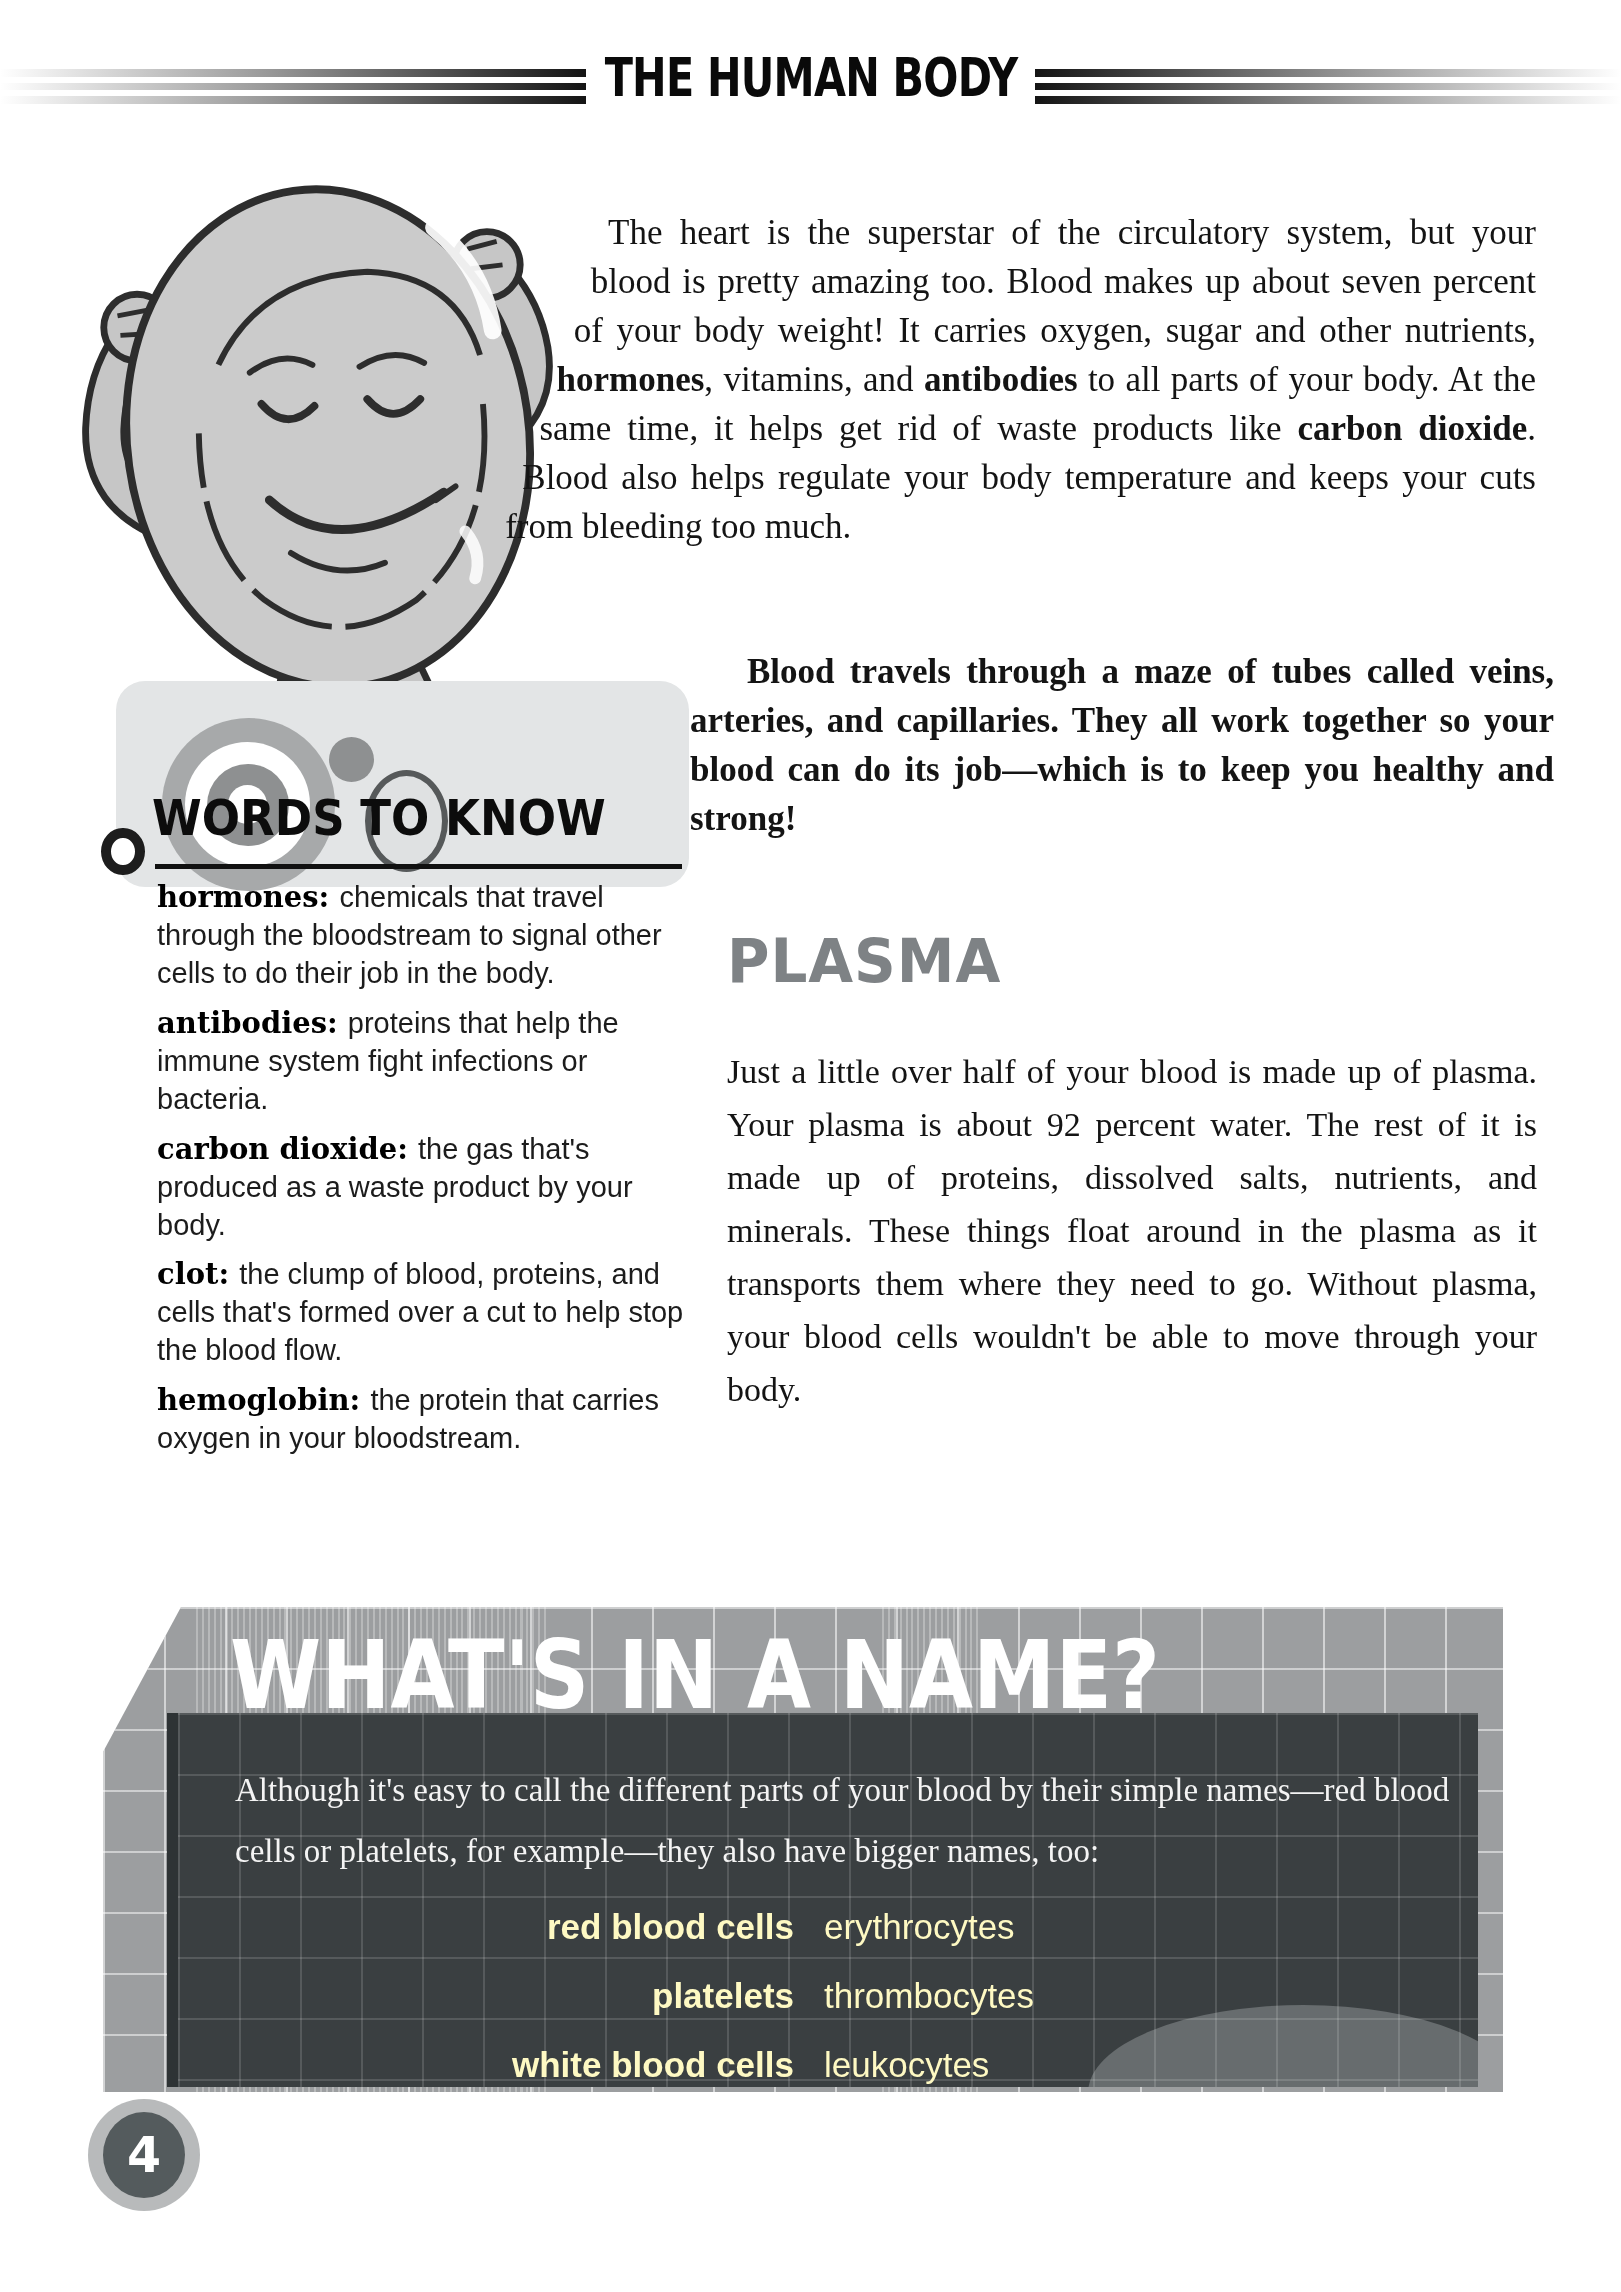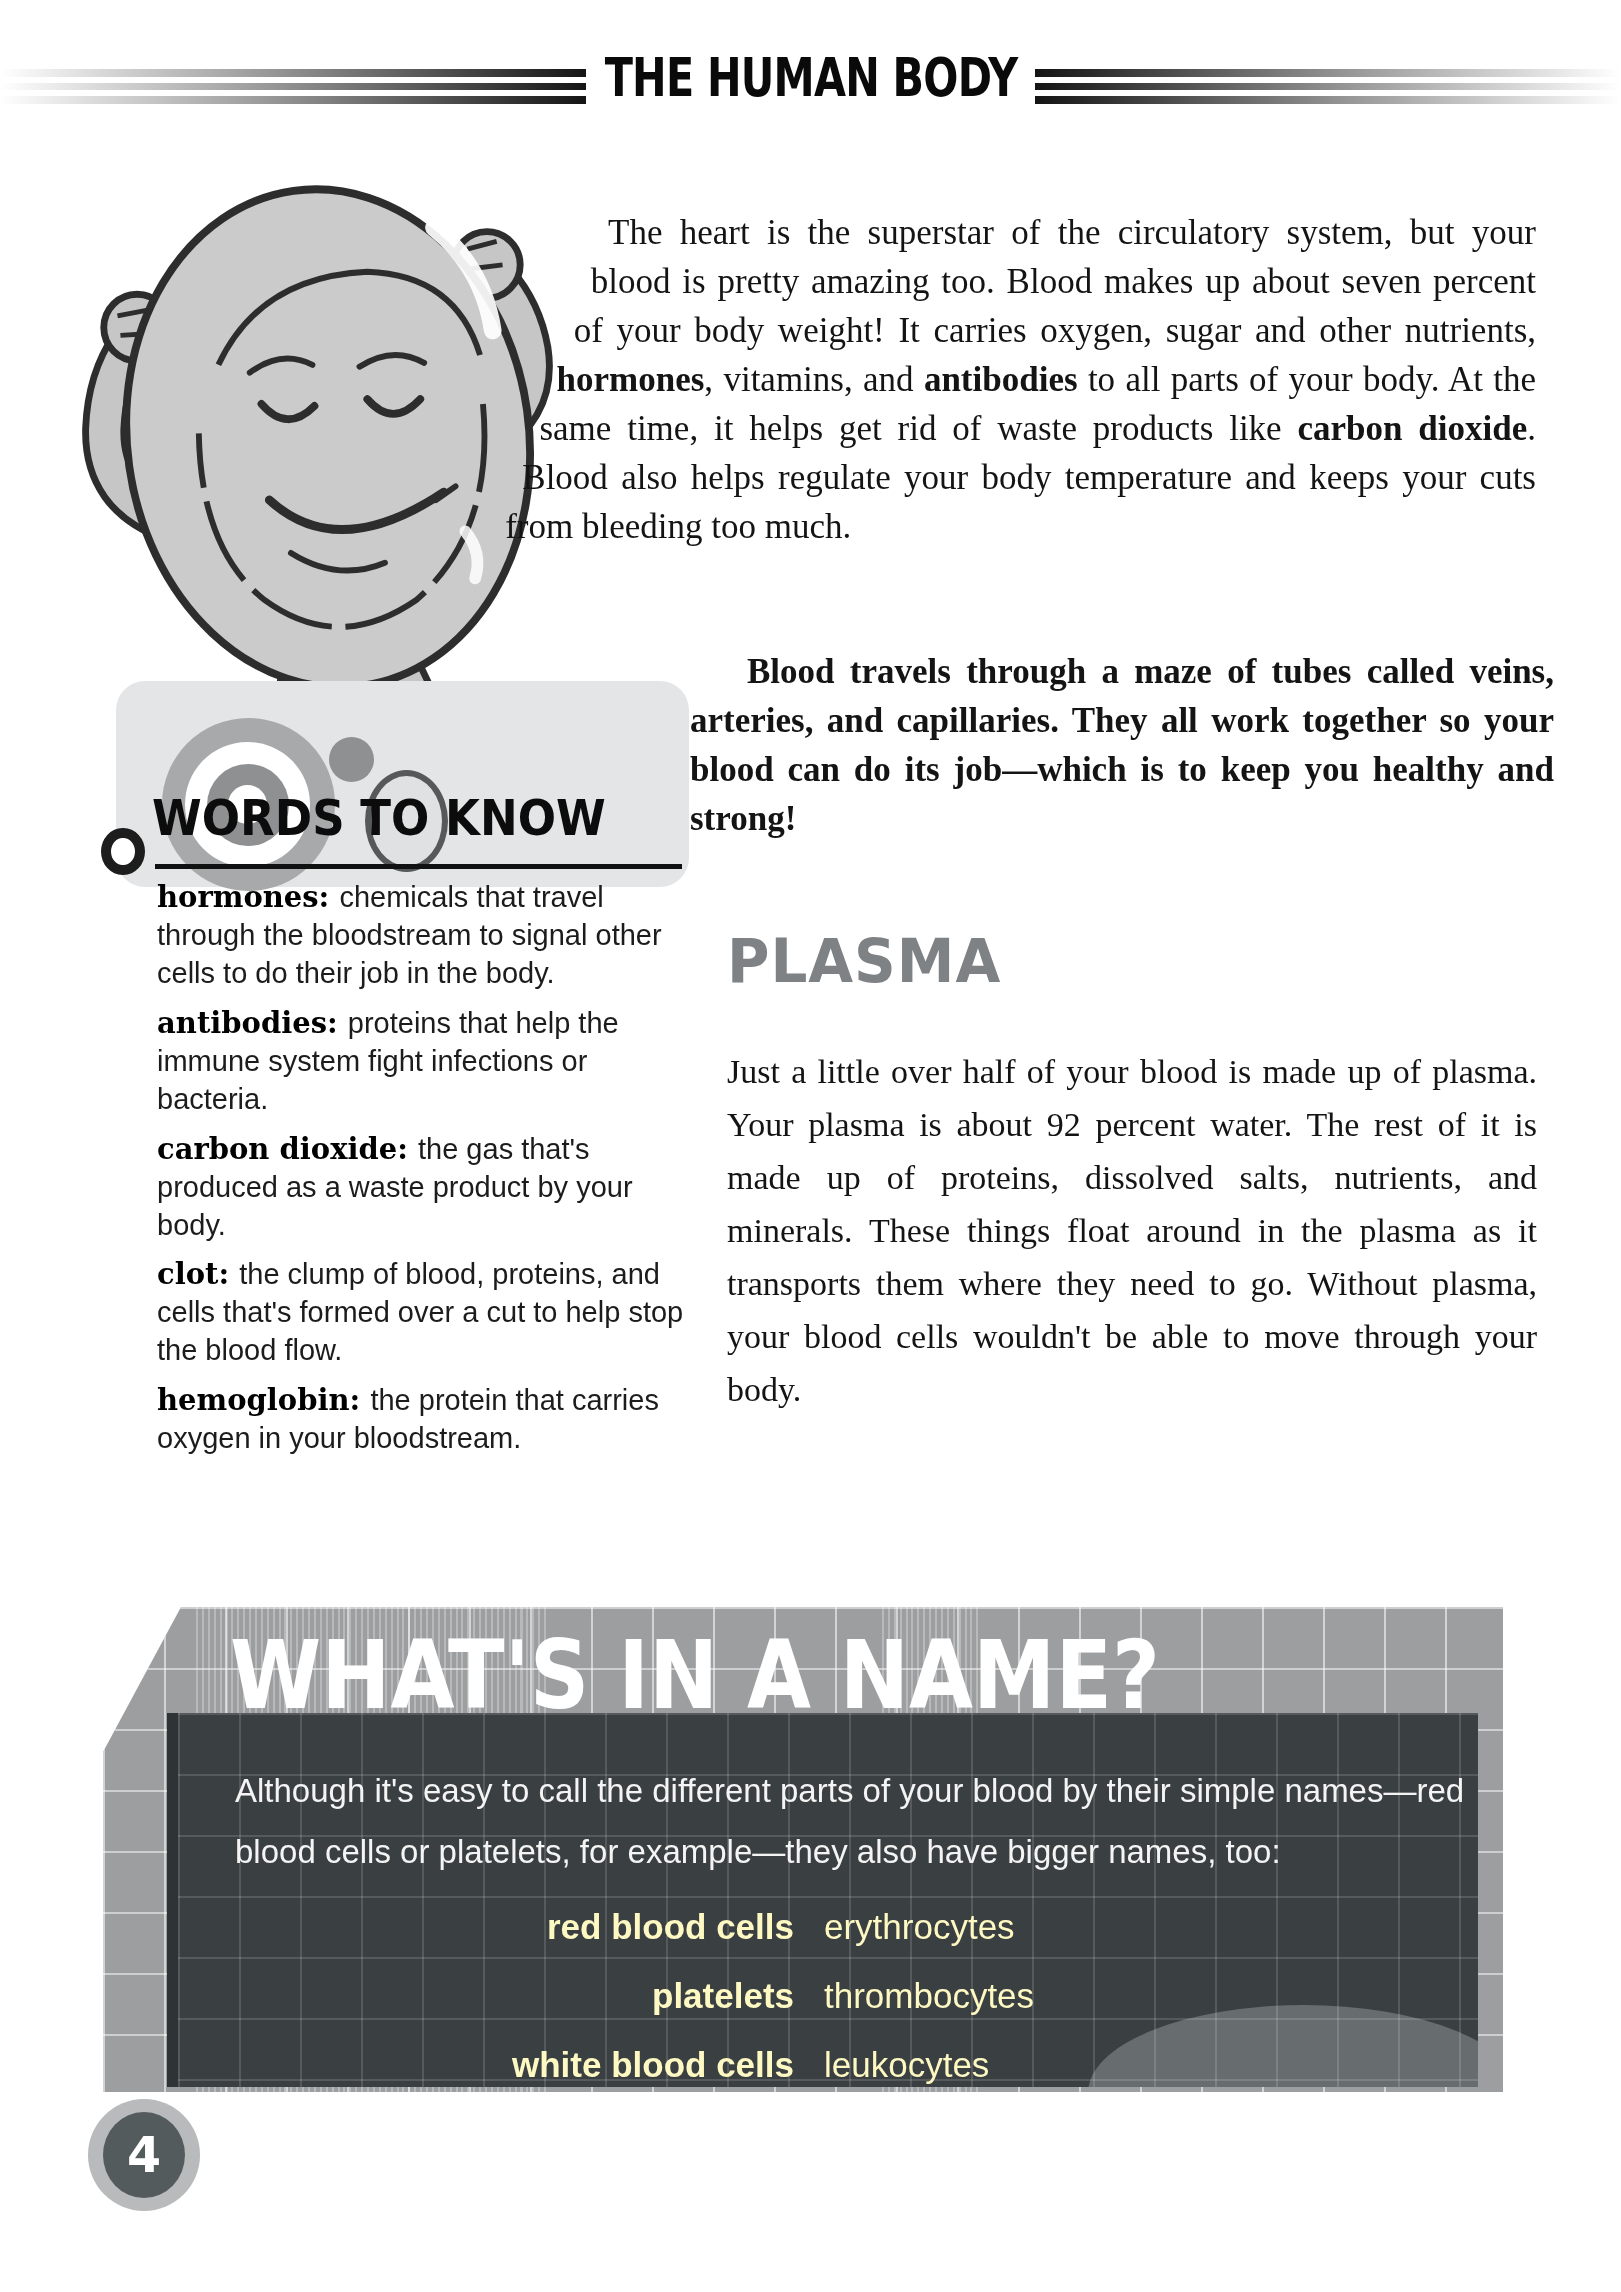--- a/index.html
+++ b/index.html
@@ -61,21 +61,21 @@
     transform-origin:left;white-space:nowrap;letter-spacing:0;}
   .dark-box{position:absolute;left:64px;top:106px;width:1300px;height:374px;
     background:#3a3f41;overflow:hidden;border-left:11.8px solid #2e3335;}
   .dark-grid{position:absolute;inset:0;pointer-events:none;
     background-image:
       repeating-linear-gradient(to right,rgba(255,255,255,.14) 0 2px,transparent 2px 61px),
       repeating-linear-gradient(to bottom,rgba(255,255,255,.14) 0 2px,transparent 2px 61px);}
   .dome{position:absolute;left:910px;bottom:-5.9px;width:431px;height:88px;background:#676c6e;
     border-radius:50% 50% 0 0 / 100% 100% 0 0;}
   .name-intro{position:absolute;left:57px;top:47px;width:1237px;
-    font-family:Liberation Sans, sans-serif;font-size:33px;line-height:61px;color:#f4f4f4;}
+    font-family:Liberation Serif, serif;font-size:33px;line-height:61px;color:#f4f4f4;}
   .name-table{position:absolute;left:0;top:194px;width:100%;
     font-family:"Liberation Sans",sans-serif;font-size:35px;color:#fef9c3;}
   .name-row{display:flex;align-items:baseline;margin-bottom:29px;}
   .simple-name{width:616px;text-align:right;font-weight:bold;}
   .sci-name{margin-left:30px;font-weight:normal;}
 
   
   .page-badge{position:absolute;left:88px;top:2099px;width:112px;height:112px;border-radius:50%;
     background:#b8babb;display:flex;align-items:center;justify-content:center;}
   .page-badge-inner{width:82px;height:86px;border-radius:50%;background:#545b5d;

